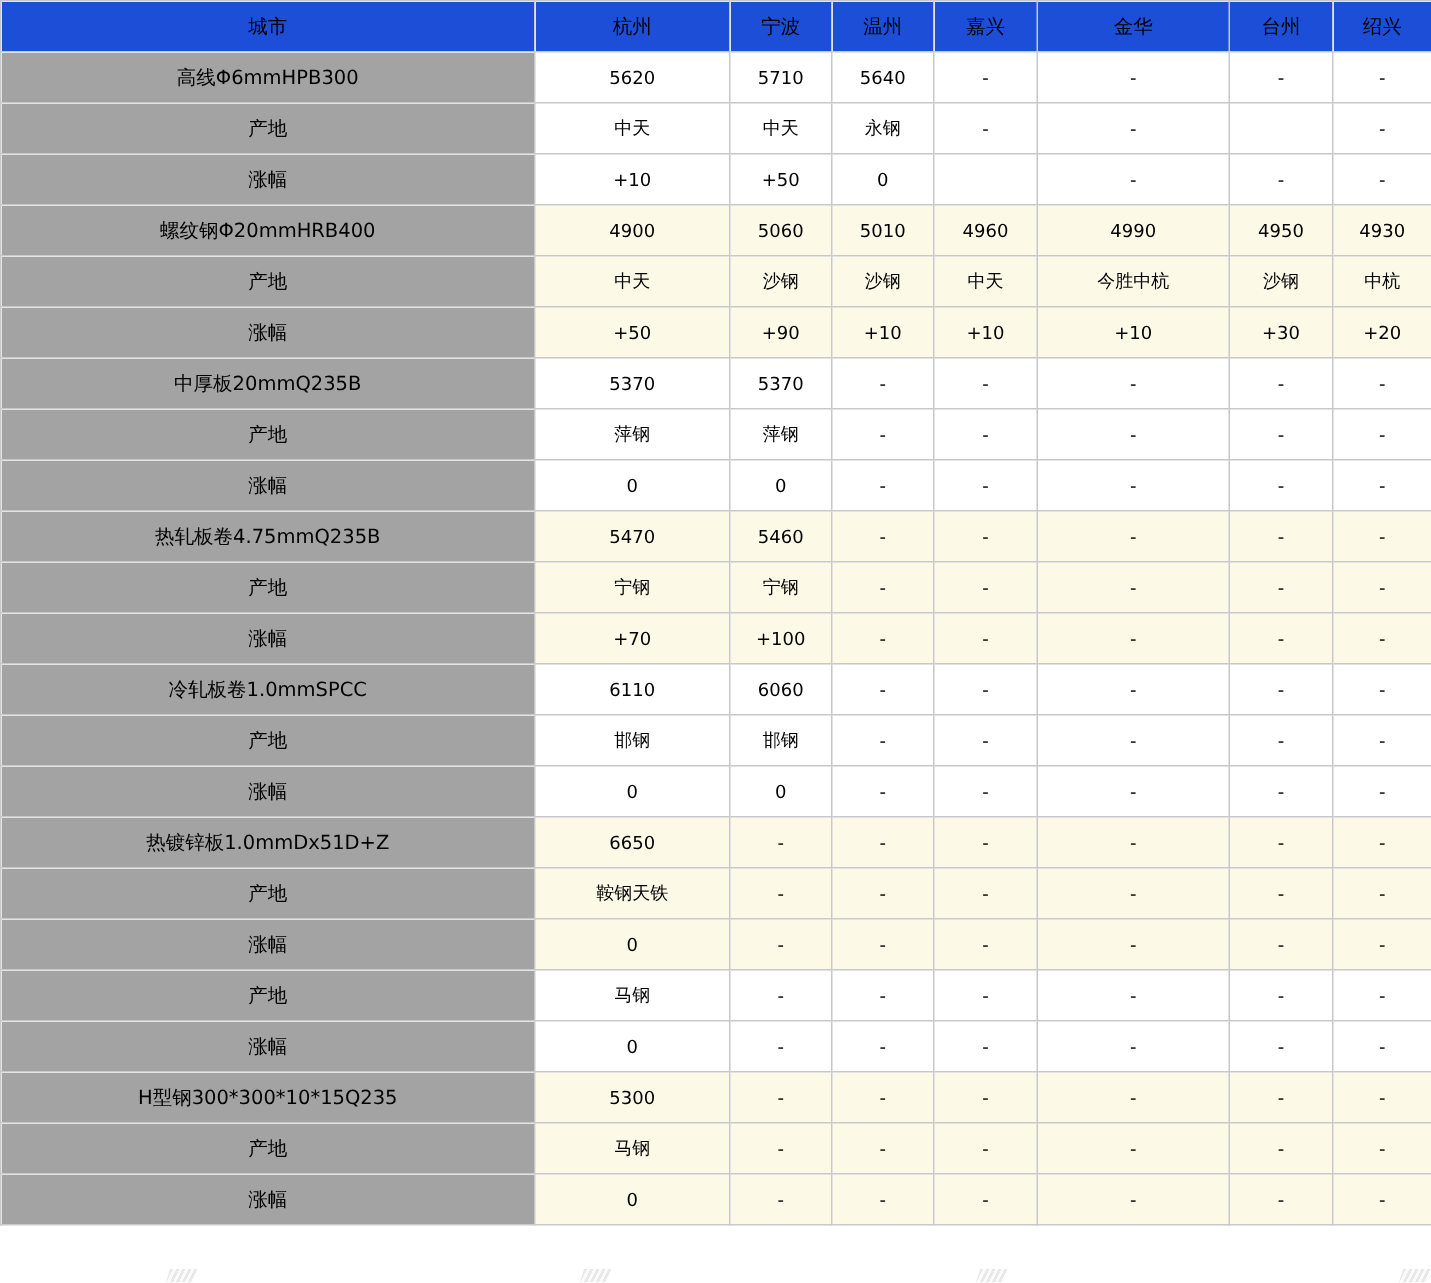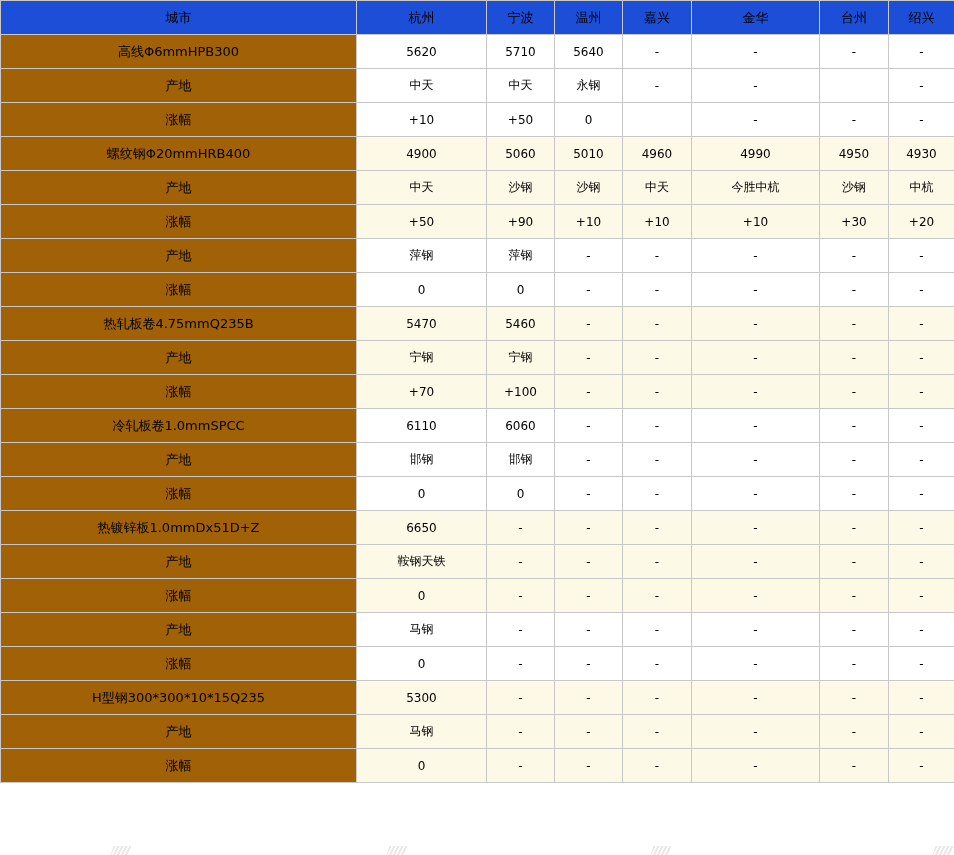--- a/index.html
+++ b/index.html
@@ -27,21 +27,21 @@
     font-size: 13px;
     font-weight: normal;
     overflow: hidden;
     white-space: nowrap;
     background: #ffffff;
   }
   table.price-table th {
     background: #1d4ed8;
   }
   table.price-table td.lbl {
-    background: #a16207;
+    background: #a3a3a3;
   }
   table.price-table tr.hl td:not(.lbl) {
     background: #fdf9e7;
   }
   table.price-table td.num {
     font-size: 12px;
   }
   .watermark {
     position: absolute;
     top: 846px;
@@ -133,20 +133,30 @@
         <td class="lbl">涨幅</td>
         <td class="num">+50</td>
         <td class="num">+90</td>
         <td class="num">+10</td>
         <td class="num">+10</td>
         <td class="num">+10</td>
         <td class="num">+30</td>
         <td class="num">+20</td>
       </tr>
       <tr>
+        <td class="lbl">中厚板20mmQ235B</td>
+        <td class="num">5370</td>
+        <td class="num">5370</td>
+        <td class="num">-</td>
+        <td class="num">-</td>
+        <td class="num">-</td>
+        <td class="num">-</td>
+        <td class="num">-</td>
+      </tr>
+      <tr>
         <td class="lbl">产地</td>
         <td class="num">萍钢</td>
         <td class="num">萍钢</td>
         <td class="num">-</td>
         <td class="num">-</td>
         <td class="num">-</td>
         <td class="num">-</td>
         <td class="num">-</td>
       </tr>
       <tr>

